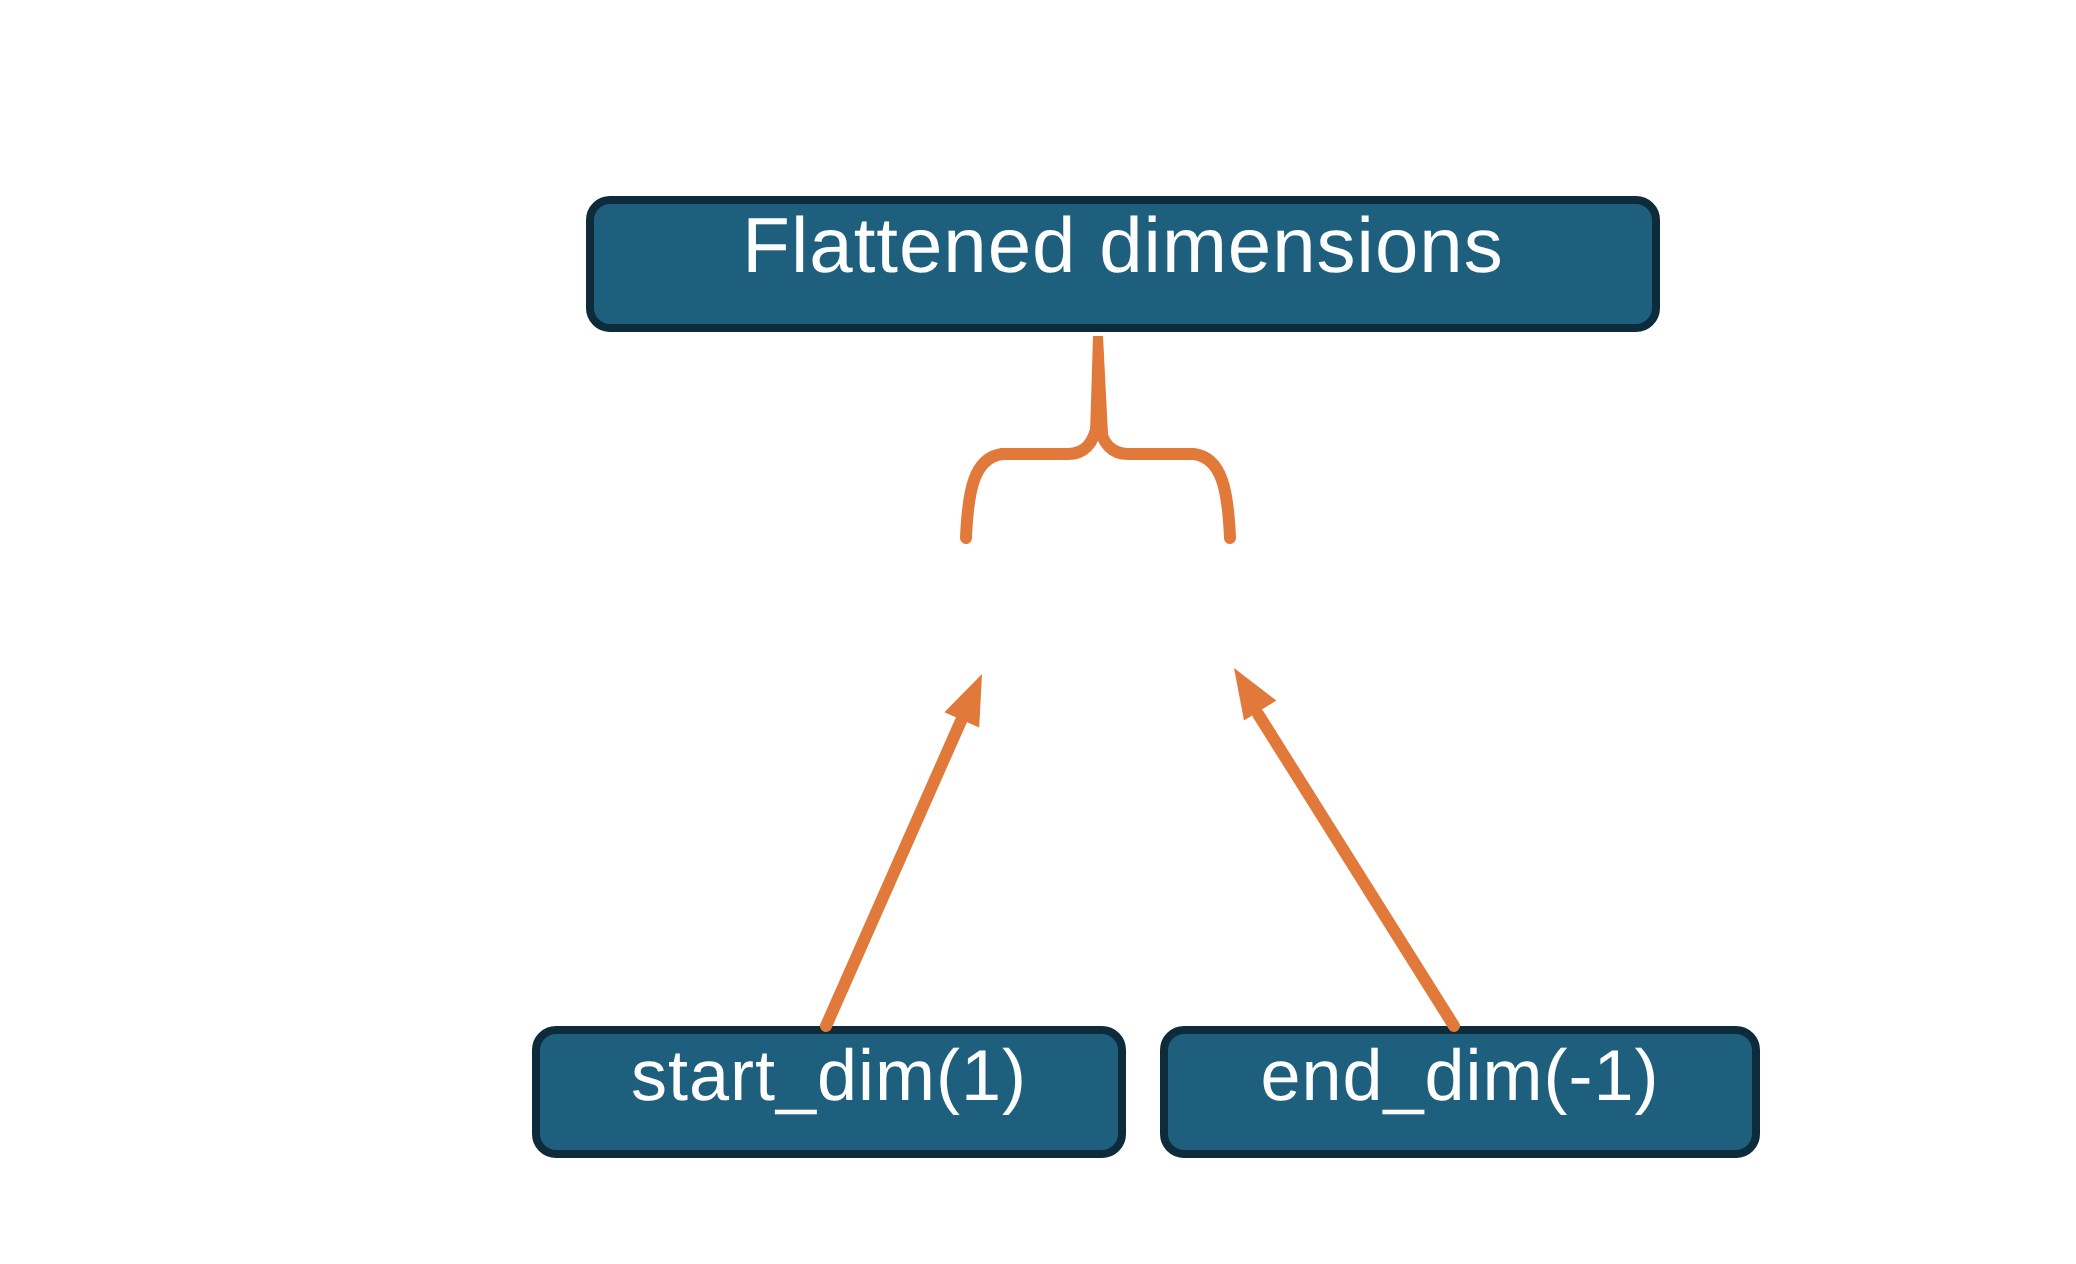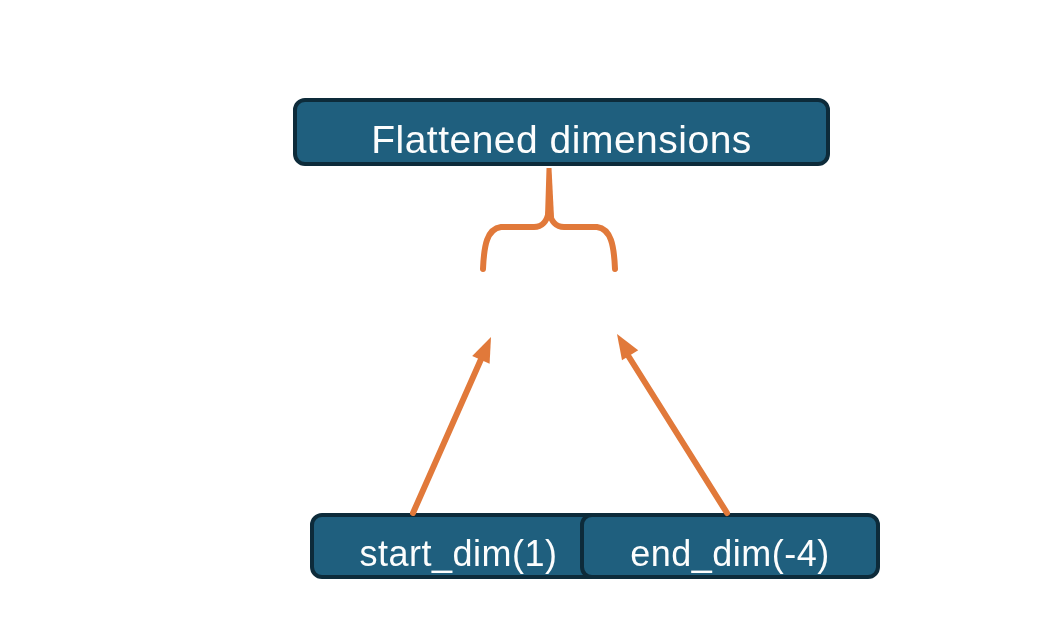--- a/index.html
+++ b/index.html
@@ -15,41 +15,40 @@
     background: var(--canvas-bg, #ffffff);
     overflow: hidden;
   }
   .node {
     position: absolute;
     box-sizing: border-box;
     background: var(--box-fill, #1f5f7e);
     border: 4px solid var(--box-border, #0d2b3a);
     border-radius: 12px;
     display: flex;
-    align-items: flex-end;
+    align-items: flex-start;
     justify-content: center;
     color: var(--text-color, #ffffff);
   }
   .node-top {
     left: 293px; top: 98px;
     width: 537px; height: 68px;
     font-size: 39px;
   }
   .node-mid {
     left: 178px; top: 212px;
     width: 699px; height: 167px;
     border-width: 5px;
     border-radius: 22px;
     font-size: 46px;
   }
   .node-start {
     left: 266px; top: 513px;
     width: 297px; height: 66px;
     font-size: 36px;
-    margin-left: 44px;
   }
   .node-end {
     left: 580px; top: 513px;
     width: 300px; height: 66px;
     font-size: 36px;
   }
   .node span { letter-spacing: 0.5px; white-space: nowrap; }
   .overlay {
     position: absolute;
     left: 0; top: 0;
@@ -77,21 +76,21 @@
   <div class="node node-top">
     <span>Flattened dimensions</span>
   </div>
 
 
   <div class="node node-start">
     <span>start_dim(1)</span>
   </div>
 
   <div class="node node-end">
-    <span>end_dim(-4)</span>
+    <span>end_dim(-1)</span>
   </div>
 
   <svg class="overlay" viewBox="0 0 1038 632" xmlns="http://www.w3.org/2000/svg">
 
     <path class="stroke" d="M 483 269
              C 484 245 487 229 501 227
              L 534 227
              C 543 227 547 221 549 211
              C 551 221 555 227 564 227
              L 597 227

